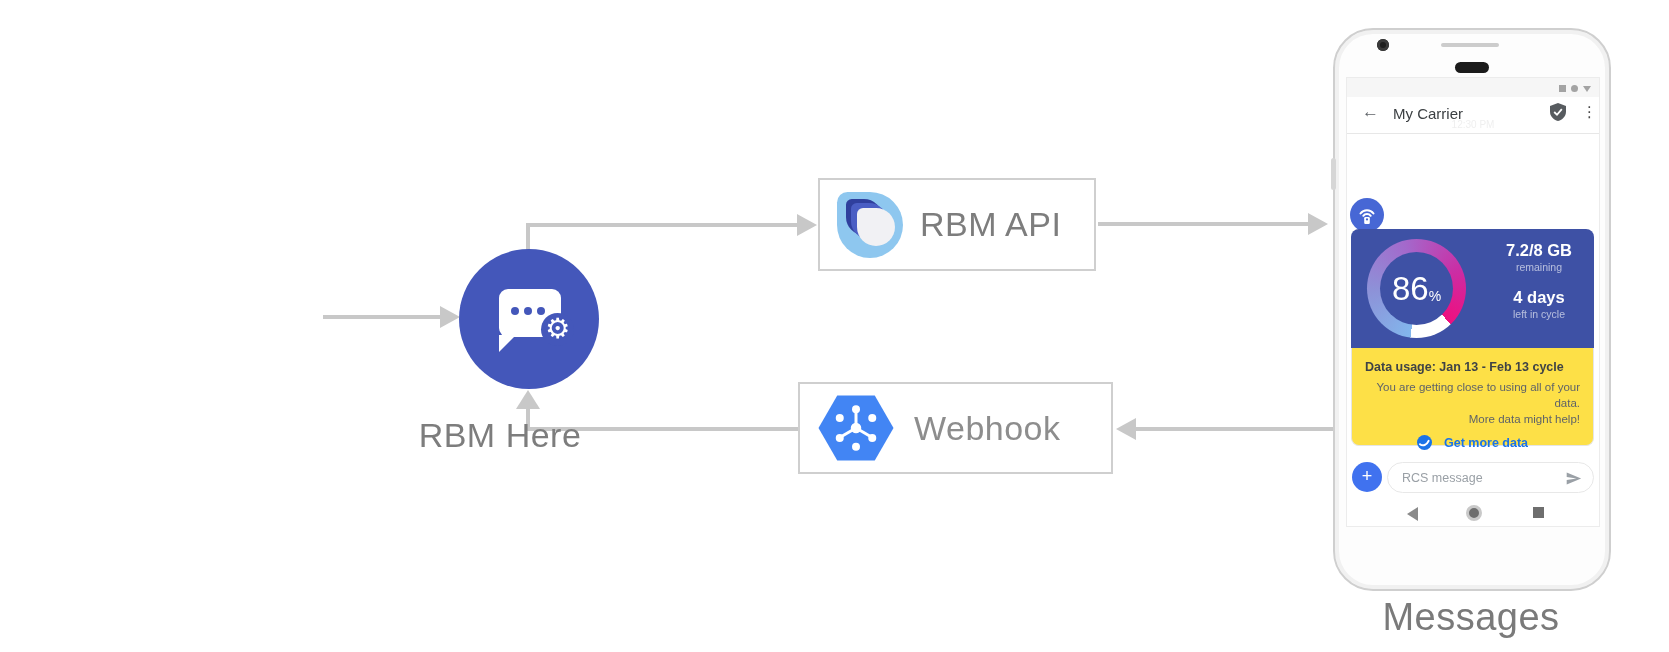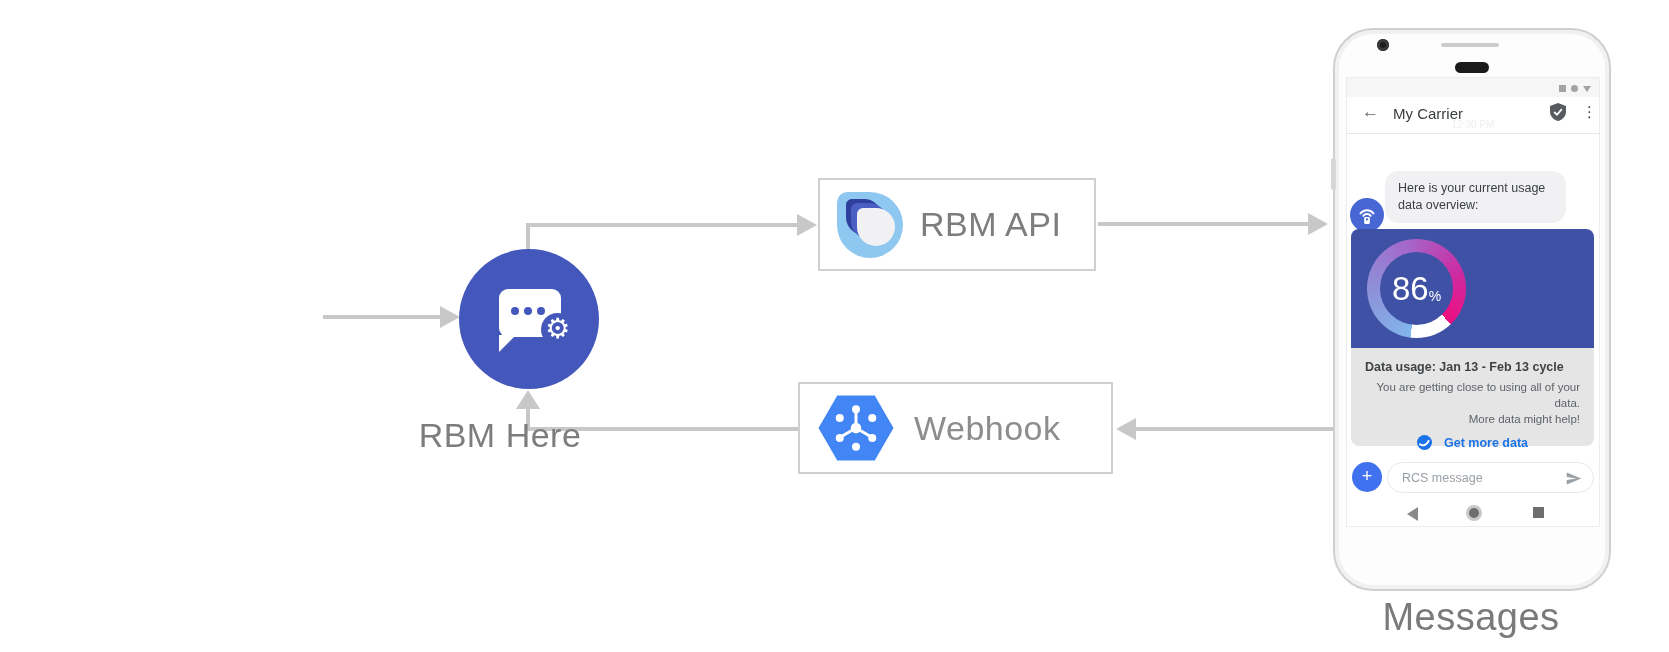--- a/index.html
+++ b/index.html
@@ -90,21 +90,21 @@
            background:conic-gradient(from 187deg, #82b6ec 0deg, #8d92d8 80deg, #a468cb 160deg, #cb2da4 240deg, #ee0f7f 309deg, #ffffff 309deg 360deg); }
   .gauge-hole { position:absolute; left:13px; top:13px; width:73px; height:73px; border-radius:50%; background:#3e51a5;
                 display:flex; align-items:center; justify-content:center; color:#fff; }
   .gauge-hole .pct-num { font-size:33px; font-weight:300; }
   .gauge-hole .pct-sign { font-size:14px; margin-top:14px; }
   .card-stats { position:absolute; left:138px; top:12px; width:100px; text-align:center; color:#fff; }
   .stat-big { font-size:16.5px; font-weight:bold; }
   .stat-cap { font-size:10.5px; color:rgba(255,255,255,.62); margin-top:1px; }
   .stat-gap { height:15px; }
 
-  .card-bottom { position:absolute; left:4px; top:270px; width:243px; height:98px; background:#e5e5e5; border:1px solid #e5e5e5; border-top:none; border-radius:0 0 8px 8px; padding:12px 13px 0 13px; }
+  .card-bottom { position:absolute; left:4px; top:270px; width:243px; height:98px; background:#fde047; border:1px solid #e5e5e5; border-top:none; border-radius:0 0 8px 8px; padding:12px 13px 0 13px; }
   .cb-title { font-size:12.5px; font-weight:bold; color:#3f4346; }
   .cb-body { margin-top:5px; font-size:11.5px; color:#5f6368; line-height:1.4;text-align:right; }
   .cb-action { margin-top:8px; display:flex; align-items:center; justify-content:center; gap:12px; }
   .cb-action span { font-size:12.5px; font-weight:bold; color:#1a73e8; }
 
   
   .plus-btn { position:absolute; left:5px; top:384px; width:30px; height:30px; border-radius:50%; background:#4072ef; color:#fff; font-size:18px; line-height:29px; text-align:center; }
   .rcs-pill { position:absolute; left:40px; top:384px; width:207px; height:31px; border:1.5px solid #e8e8e8; border-radius:16px; background:#fff; }
   .rcs-pill input { position:absolute; left:14px; top:1px; width:150px; height:27px; border:none; outline:none; font-size:12.5px; color:#5f6368; background:transparent; font-family:inherit; }
   .rcs-pill input::placeholder { color:#9aa0a6; }
@@ -203,32 +203,35 @@
       <div class="hdr-divider"></div>
 
       <div class="avatar">
         <svg width="20" height="20" viewBox="0 0 20 20">
           <path d="M3.5 8.5 A 8 8 0 0 1 16.5 8.5" fill="none" stroke="#fff" stroke-width="2" stroke-linecap="round"></path>
           <path d="M6.3 10.8 A 4.6 4.6 0 0 1 13.7 10.8" fill="none" stroke="#fff" stroke-width="2" stroke-linecap="round"></path>
           <rect x="7.2" y="12" width="5.6" height="7" rx="1.2" fill="#fff"></rect>
           <circle cx="10" cy="14.4" r="1.1" fill="#4767d5"></circle>
         </svg>
       </div>
-      <div class="chat-bubble">
-        <div>Here is your current usage</div>
-        <div>data overview:</div>
-      </div>
 
       <div class="card-top">
         <div class="gauge">
           <div class="gauge-hole">
             <span class="pct-num">86</span>
             <span class="pct-sign">%</span>
           </div>
         </div>
+        <div class="card-stats">
+          <div class="stat-big">7.2/8 GB</div>
+          <div class="stat-cap">remaining</div>
+          <div class="stat-gap"></div>
+          <div class="stat-big">4 days</div>
+          <div class="stat-cap">left in cycle</div>
+        </div>
       </div>
 
       <div class="card-bottom">
         <div class="cb-title">Data usage: Jan 13 - Feb 13 cycle</div>
         <div class="cb-body">
           <div>You are getting close to using all of your data.</div>
           <div>More data might help!</div>
         </div>
         <div class="cb-action">
           <svg width="15" height="15" viewBox="0 0 16 16">

